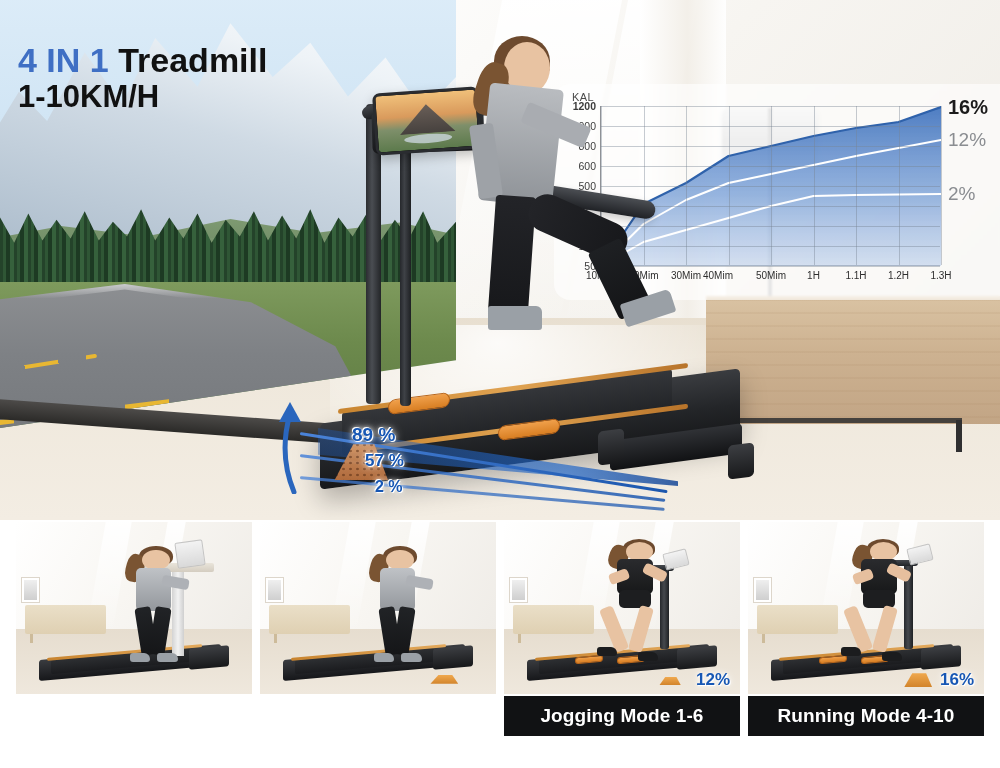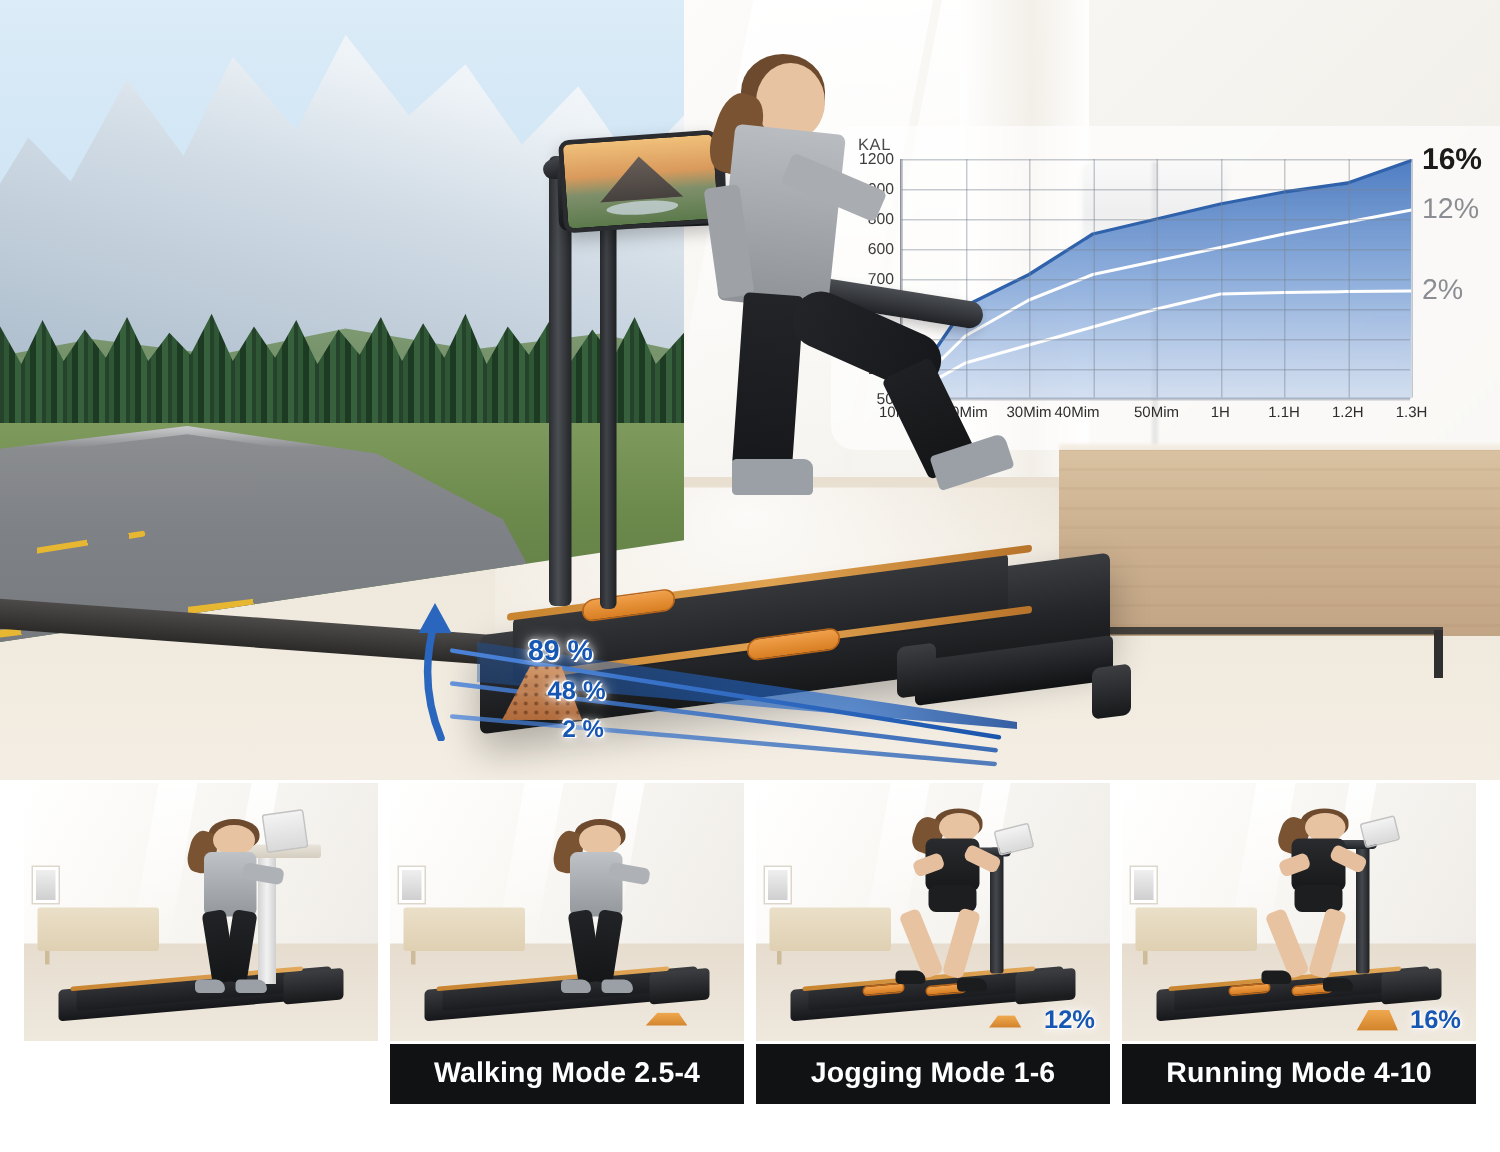--- a/index.html
+++ b/index.html
@@ -390,20 +390,27 @@
       <div class="hillgreen"></div>
       <div class="forestband"></div>
       <div class="meadow"></div>
       <div class="road"></div>
       <div class="road-edge"></div>
       <div class="road-line"></div>
       <div class="road-line2"></div>
     </div>
     <div class="nature-frame-bottom"></div>
 
+    <div class="headline">
+      <div class="l1">
+        <span class="blue">4 IN 1</span>
+        <span>Treadmill</span>
+      </div>
+      <div class="l2">1-10KM/H</div>
+    </div>
 
     <div class="arc-wrap">
         <div class="arc"></div>
       </div>
 
     <div class="chart-card">
       <div class="chart-kal">KAL</div>
       <div class="plot" id="plot">
         <svg id="chart-svg" width="340" height="160" viewBox="0 0 340 160" preserveAspectRatio="none" style="position:absolute;left:0;top:0;">
             <defs>
@@ -420,29 +427,29 @@
           </svg>
       <div class="gridh" style="top: 160px;"></div>
           <div class="ytick" style="top: 160px;">50</div>
           <div class="gridh" style="top: 140px;"></div>
           <div class="ytick" style="top: 140px;">100</div>
           <div class="gridh" style="top: 120px;"></div>
           <div class="ytick" style="top: 120px;">200</div>
           <div class="gridh" style="top: 100px;"></div>
           <div class="ytick" style="top: 100px;">300</div>
           <div class="gridh" style="top: 80px;"></div>
-          <div class="ytick" style="top: 80px;">700</div>
+          <div class="ytick" style="top: 80px;">500</div>
           <div class="gridh" style="top: 60px;"></div>
           <div class="ytick" style="top: 60px;">600</div>
           <div class="gridh" style="top: 40px;"></div>
           <div class="ytick" style="top: 40px;">800</div>
           <div class="gridh" style="top: 20px;"></div>
           <div class="ytick" style="top: 20px;">1000</div>
           <div class="gridh" style="top: 0px;"></div>
-          <div class="ytick" style="top: 0px;">1200</div>
+          <div class="ytick" style="top: 0px; font-weight: bold;">1200</div>
           <div class="gridv" style="left: 0px;"></div>
           <div class="xtick" style="left: 0px;">10Mim</div>
           <div class="gridv" style="left: 42.5px;"></div>
           <div class="xtick" style="left: 42.5px;">20Mim</div>
           <div class="gridv" style="left: 85px;"></div>
           <div class="xtick" style="left: 85px;">30Mim</div>
           <div class="gridv" style="left: 127.5px;"></div>
           <div class="xtick" style="left: 117px; text-align: right;">40Mim</div>
           <div class="gridv" style="left: 170px;"></div>
           <div class="xtick" style="left: 170px;">50Mim</div>
@@ -501,21 +508,21 @@
     <div class="wedge-lines">
       <div class="wfill"></div>
       <div class="wline" style="top:30px;width:372px;transform:rotate(9deg);"></div>
       <div class="wline" style="top:52px;width:368px;transform:rotate(7deg);opacity:.85;"></div>
       <div class="wline" style="top:74px;width:366px;transform:rotate(5deg);opacity:.75;"></div>
       <div class="wedge-solid">
           <span class="dots"></span>
         </div>
     </div>
     <div class="pctbadge" style="left:352px;top:424px;">89 %</div>
-    <div class="pctbadge" style="left:365px;top:451px;font-size:17px;">48 %</div>
+    <div class="pctbadge" style="left:365px;top:451px;font-size:17px;">57 %</div>
     <div class="pctbadge" style="left:375px;top:478px;font-size:16px;">2 %</div>
 
     <svg class="up-arrow" viewBox="0 0 48 96">
       <path d="M18 94 C 8 70, 6 44, 14 16" stroke="#2a66bd" stroke-width="5" fill="none" stroke-linecap="round"></path>
       <path d="M14 4 L 25 24 L 3 24 Z" fill="#2a66bd"></path>
     </svg>
 
   </div>
 
   <div class="panels" id="panels">
@@ -579,21 +586,20 @@
         <div class="head" style="left:34%;top:3%;width:34%;height:16%;"></div>
         <div class="torso" style="left:26%;top:17%;width:44%;height:34%;background:linear-gradient(180deg,#bfc2c6,#93979c);"></div>
         <div class="arm" style="left:58%;top:24%;width:34%;height:9%;background:#aeb1b6;transform:rotate(10deg);"></div>
         <div class="leg" style="left:28%;top:48%;width:20%;height:38%;background:linear-gradient(180deg,#212326,#151618);transform:rotate(-9deg);"></div>
         <div class="leg" style="left:46%;top:48%;width:20%;height:38%;background:linear-gradient(180deg,#212326,#151618);transform:rotate(9deg);"></div>
         <div class="shoe" style="left:18%;top:84%;width:26%;height:7%;"></div>
         <div class="shoe" style="left:52%;top:84%;width:26%;height:7%;"></div>
       </div>
       </div>
 
-      <div class="panel-caption">Walking Mode 2.5-4</div>
       </div>
       <div class="panel">
       <div class="panel-photo">
         <div class="p-wall"></div>
         <div class="p-shaft" style="left:34%;"></div>
         <div class="p-shaft" style="left:60%;width:18px;"></div>
         <div class="p-frame">
             <i></i>
           </div>
         <div class="p-floor"></div>

